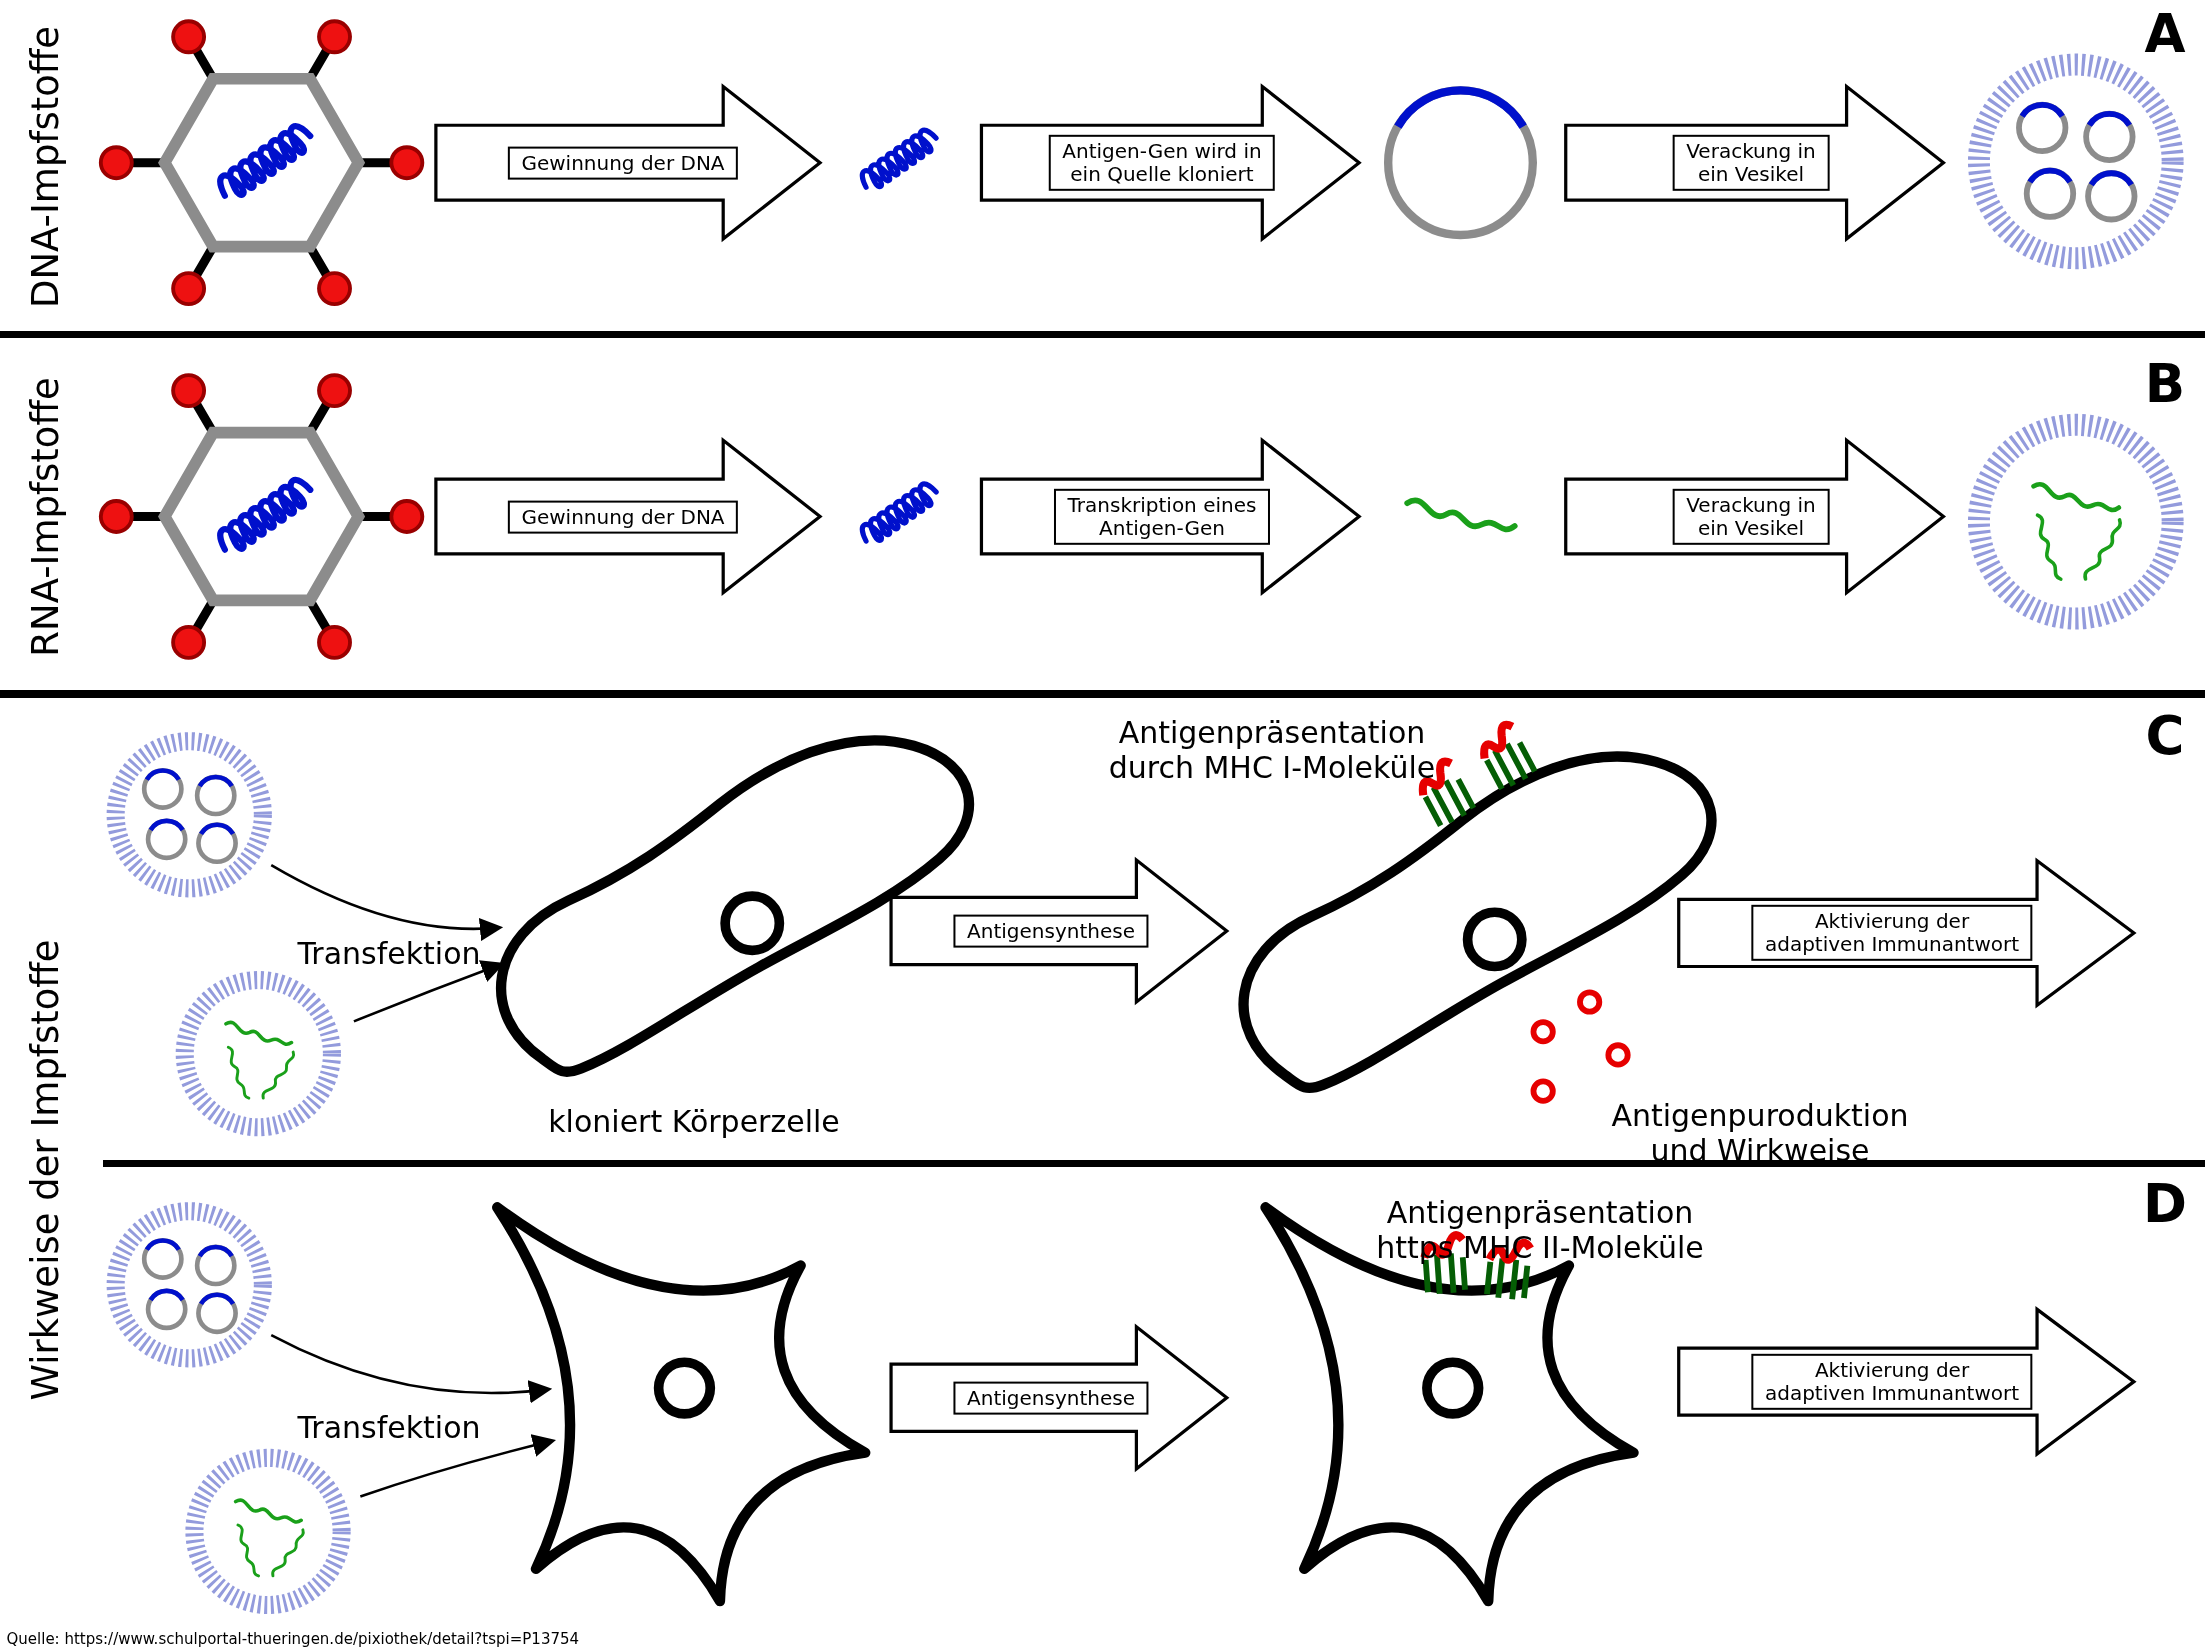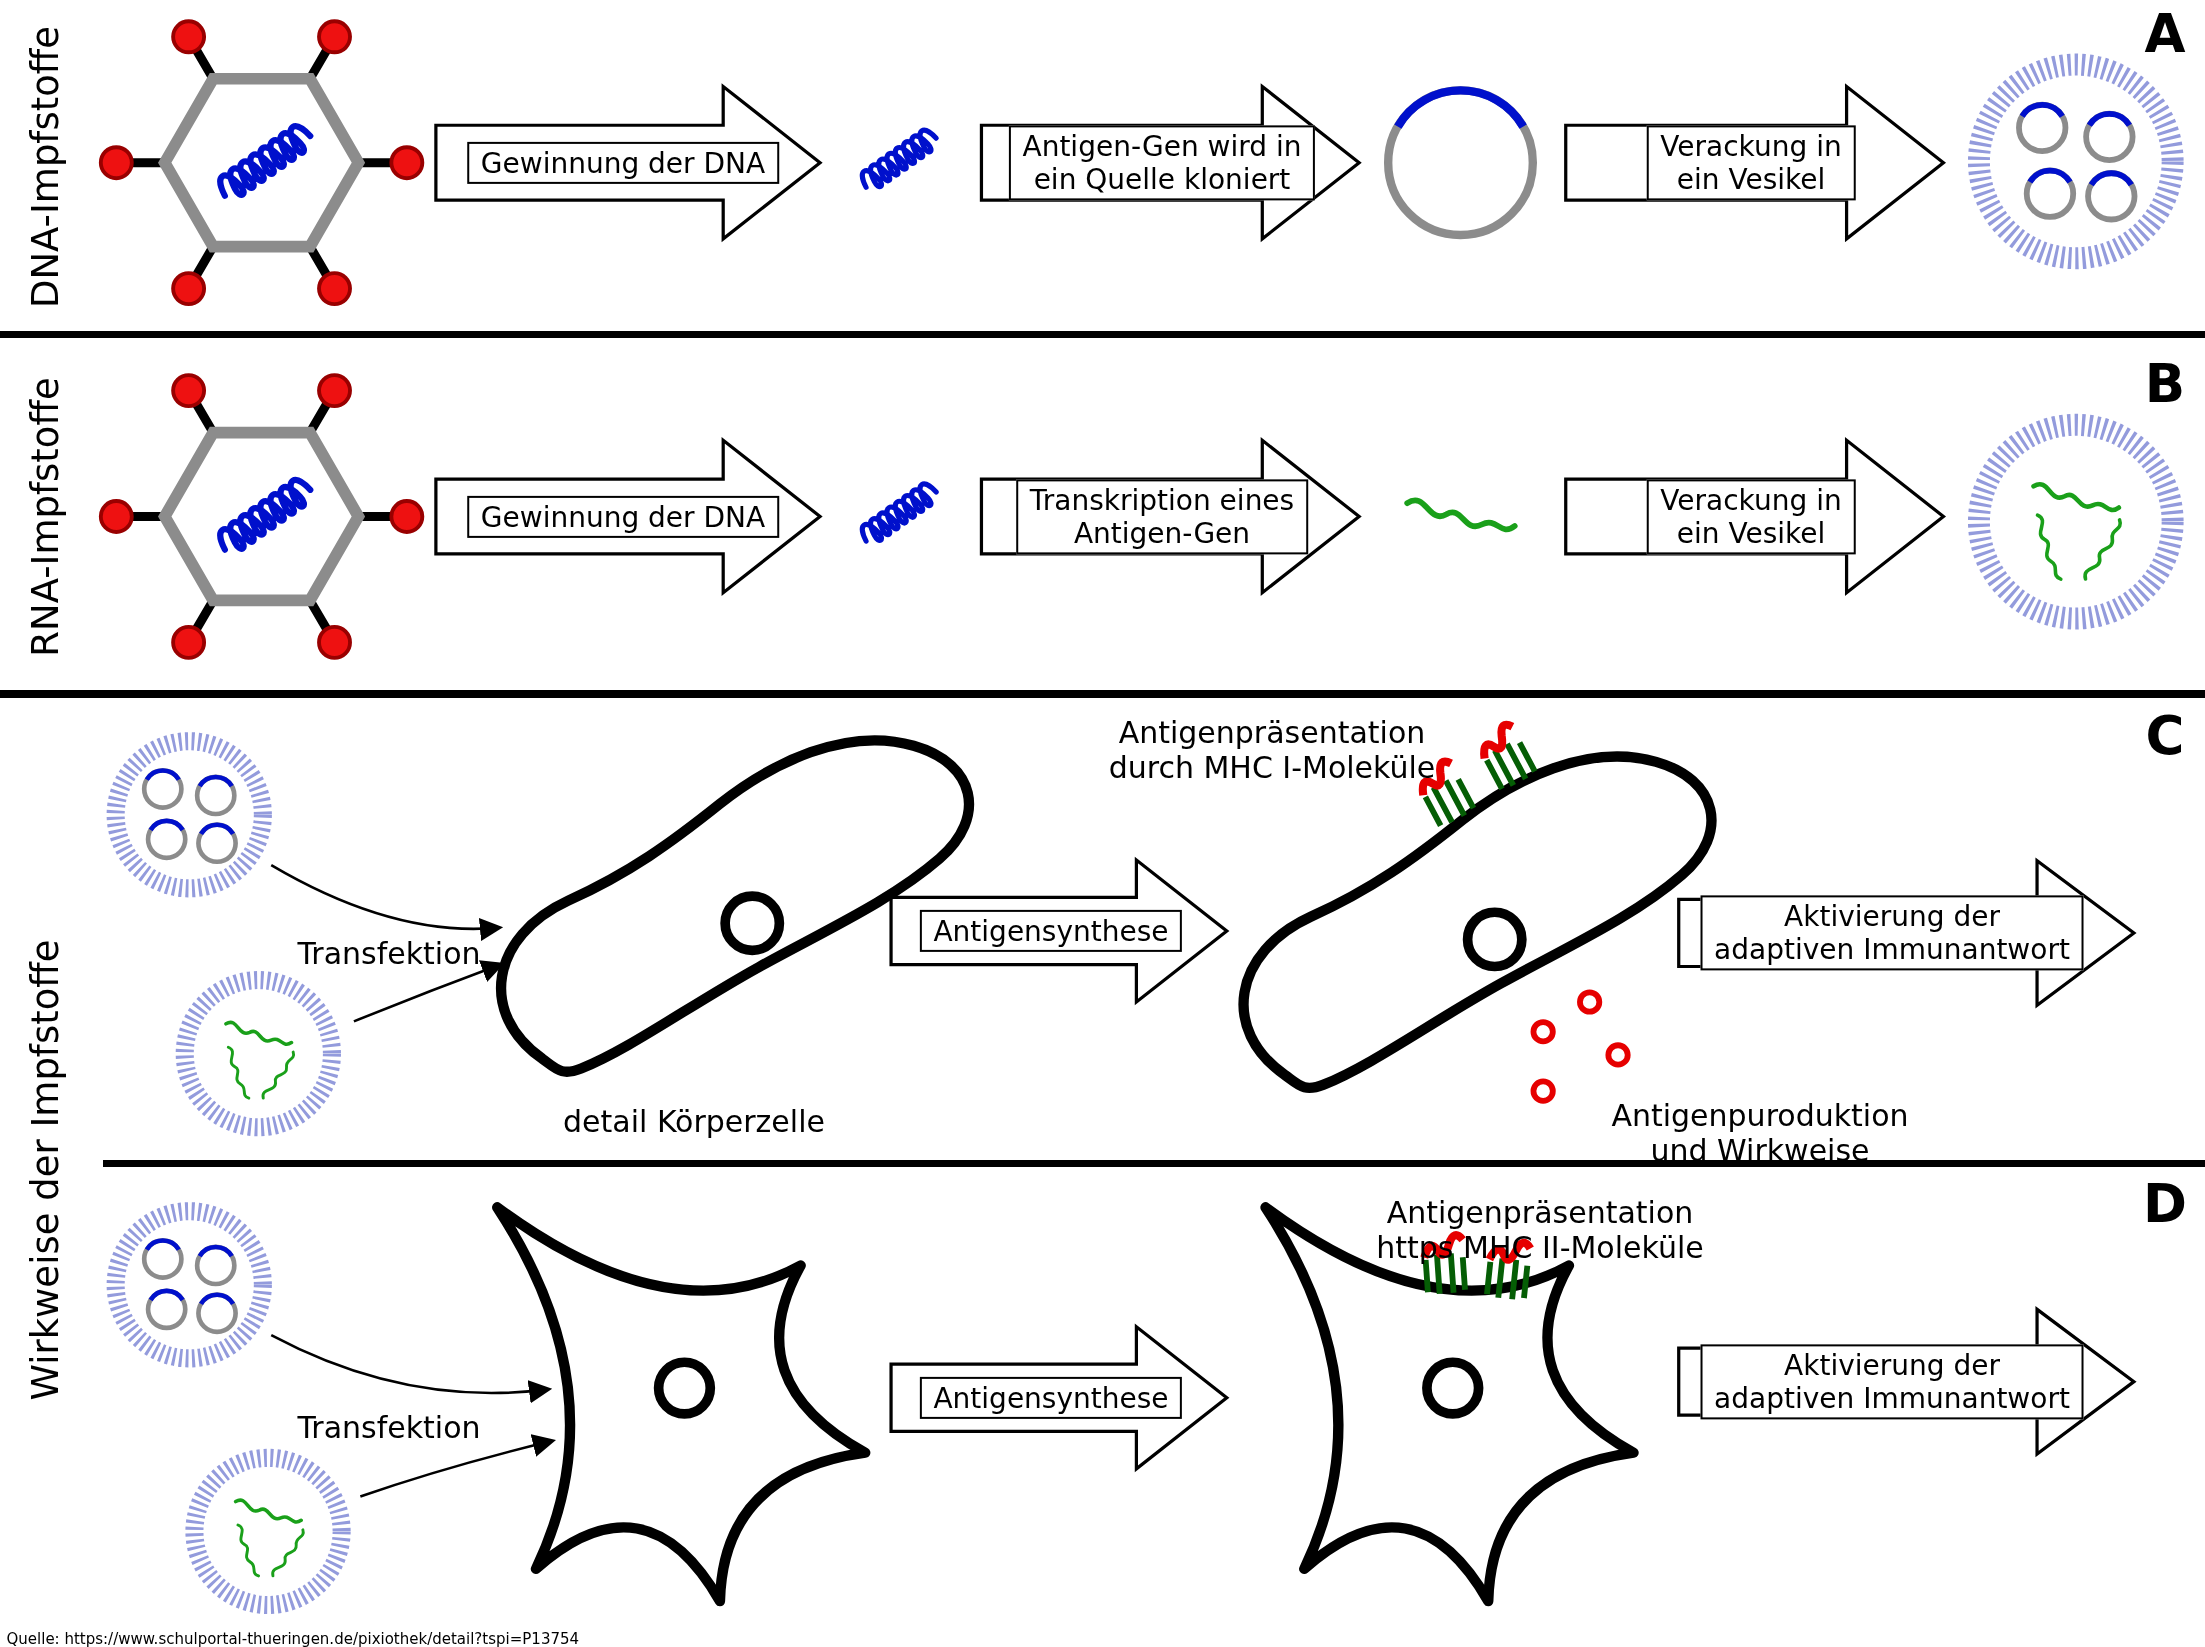--- a/index.html
+++ b/index.html
@@ -3,21 +3,21 @@
 <meta charset="utf-8">
 <style>
   html,body{margin:0;padding:0;background:#ffffff;}
   #canvas{
     position:relative;width:2205px;height:1647px;background:#fff;
     font-family:"DejaVu Sans","Liberation Sans",sans-serif;color:#000;overflow:hidden;
   }
   #gfx{position:absolute;left:0;top:0;}
   .divider{position:absolute;background:#000;}
   .lbl{position:absolute;transform:translate(-50%,-50%);text-align:center;line-height:1.18;}
-  .boxed{background:#fff;border:2.6px solid #000;padding:2.6px 11.6px;font-size:28px;white-space:nowrap;}
+  .boxed{background:#fff;border:2.6px solid #000;padding:2.6px 11.6px;font-size:20px;white-space:nowrap;}
   .plain{font-size:30px;white-space:nowrap;}
   .letter{font-size:53px;font-weight:bold;}
   .side{position:absolute;transform:translate(-50%,-50%) rotate(-90deg);font-size:37px;white-space:nowrap;}
   .source{position:absolute;font-size:15px;white-space:nowrap;}
   .ln{display:block;}
 </style>
 </head>
 <body>
 
 <div id="canvas">
@@ -169,21 +169,21 @@
   <div class="lbl boxed" style="left:1751px;top:517px">
     <span class="ln">Verackung in</span>
     <span class="ln">ein Vesikel</span>
   </div>
 
   <div class="lbl plain" style="left:1272px;top:750px">
     <span class="ln">Antigenpräsentation</span>
     <span class="ln">durch MHC I-Moleküle</span>
   </div>
   <div class="lbl plain" style="left:389px;top:954px">Transfektion</div>
-  <div class="lbl plain" style="left:694px;top:1122px">detail Körperzelle</div>
+  <div class="lbl plain" style="left:694px;top:1122px">kloniert Körperzelle</div>
   <div class="lbl boxed" style="left:1051px;top:931px">Antigensynthese</div>
   <div class="lbl plain" style="left:1760px;top:1133px">
     <span class="ln">Antigenpuroduktion</span>
     <span class="ln">und Wirkweise</span>
   </div>
   <div class="lbl boxed" style="left:1892px;top:933px">
     <span class="ln">Aktivierung der</span>
     <span class="ln">adaptiven Immunantwort</span>
   </div>
 

